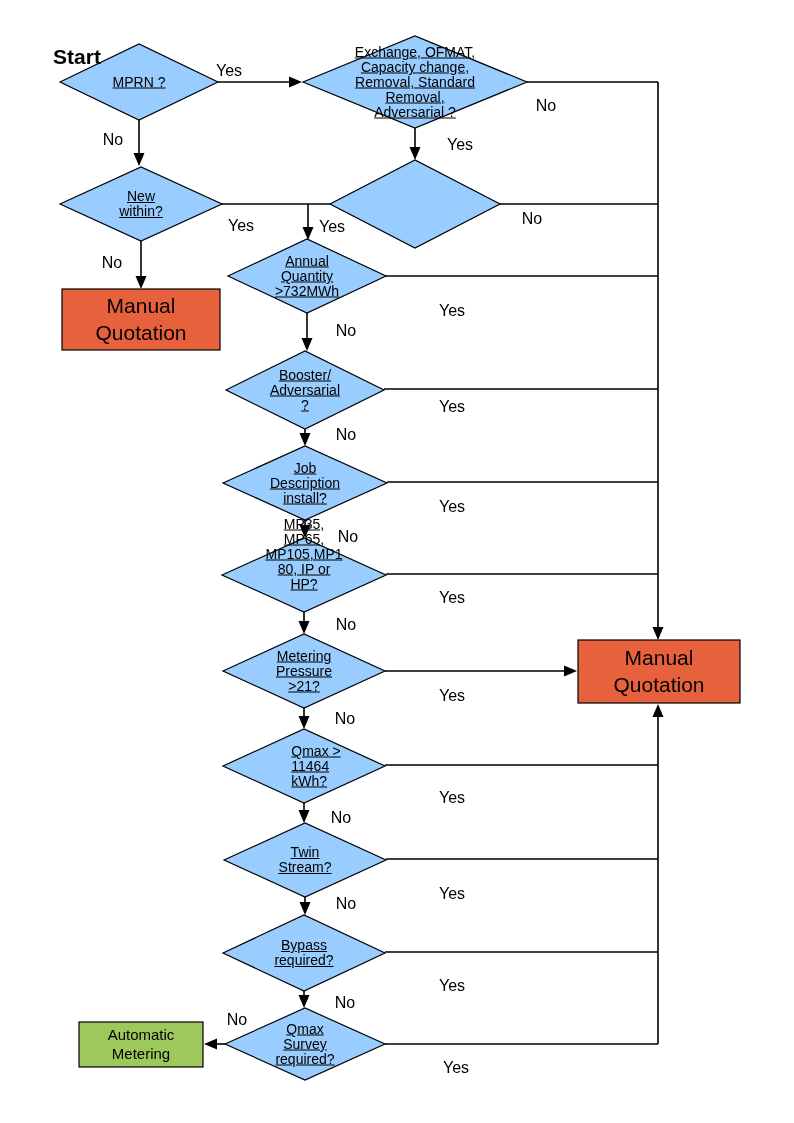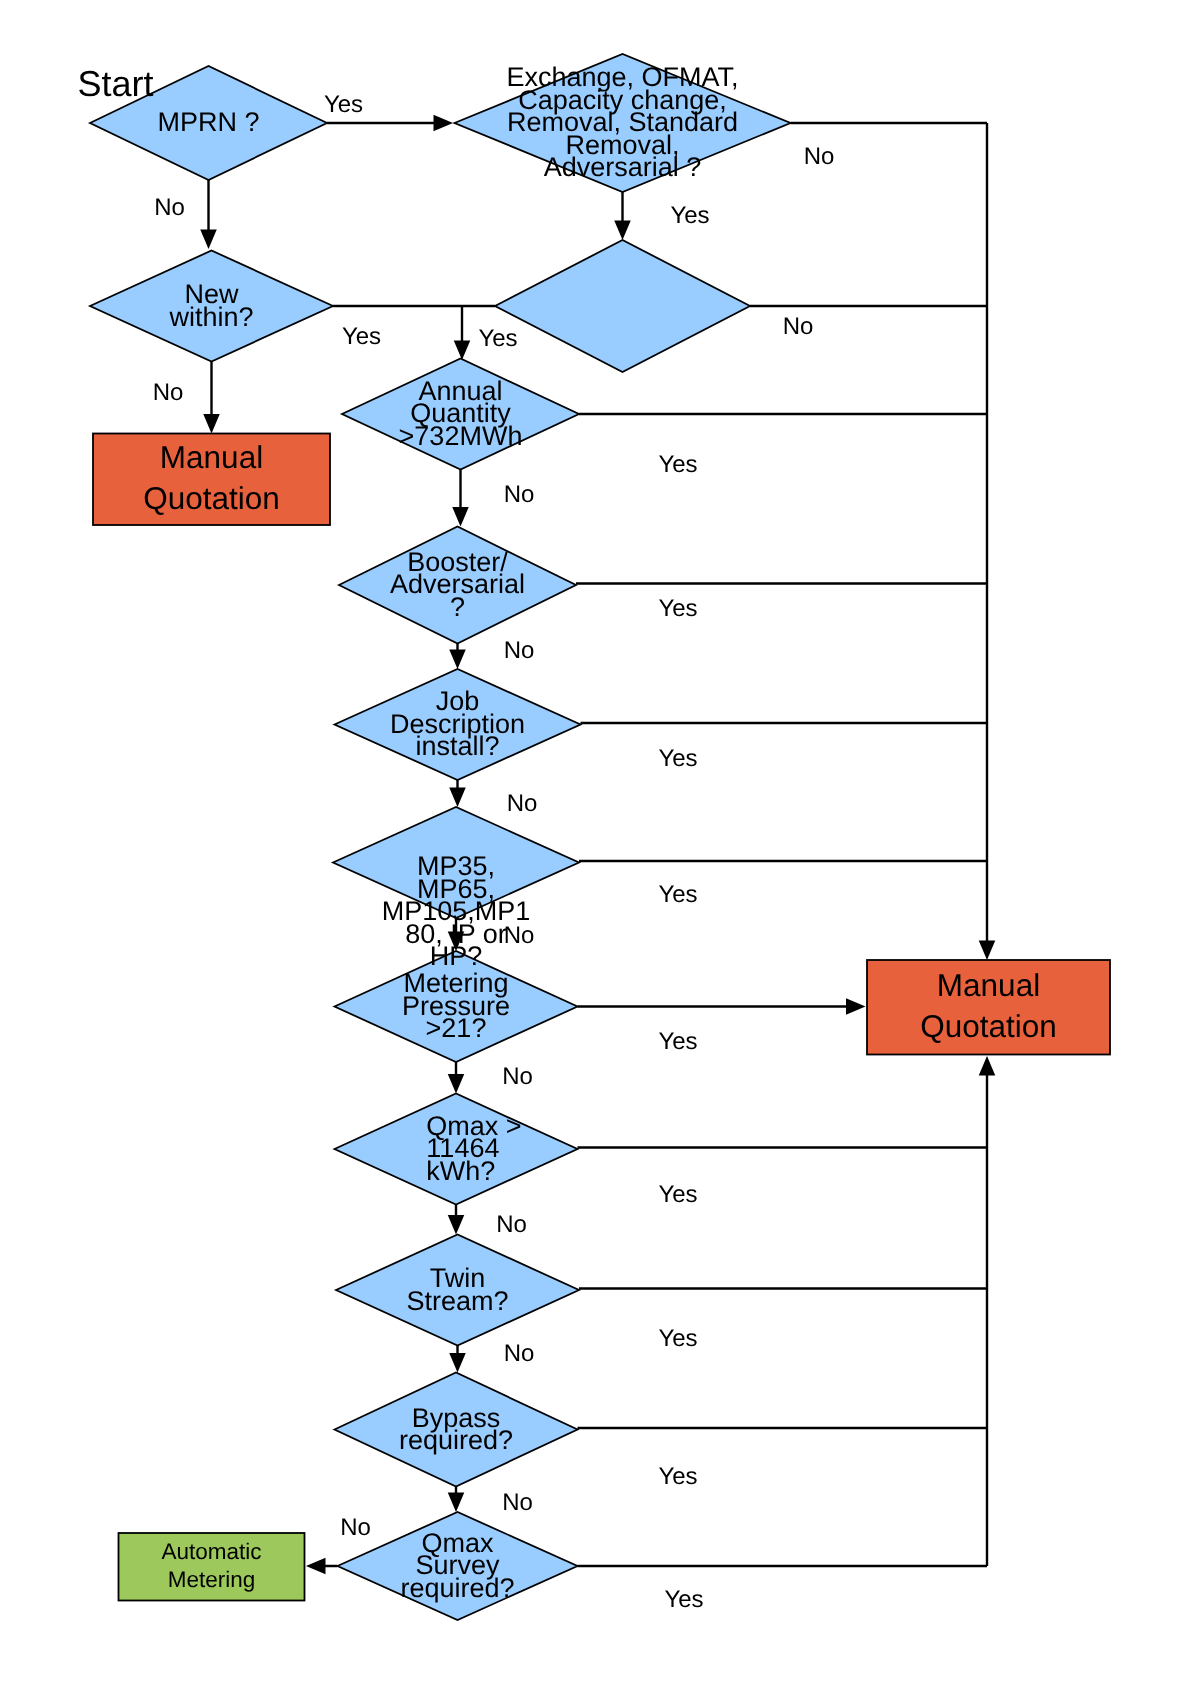--- a/index.html
+++ b/index.html
@@ -3,25 +3,25 @@
 <meta charset="utf-8">
 <style>
   html,body { margin:0; padding:0; background:#ffffff; }
   .page { position:relative; width:794px; height:1123px; background:#ffffff; overflow:hidden;
           font-family:"Liberation Sans", sans-serif; color:#000; }
   .layer { position:absolute; left:0; top:0; }
   .shape { stroke:#000000; stroke-width:1.2; }
   .edge  { stroke:#000000; stroke-width:1.6; fill:none; }
   .arrow { fill:#000000; stroke:none; }
   .t  { position:absolute; transform:translate(-50%,-50%); text-align:center; white-space:pre-line; }
-  .d  { font-size:18px; line-height:15px; }
+  .d  { font-size:14px; line-height:15px;text-decoration:underline; }
   .yn { font-size:16px; line-height:23px; }
   .big{ font-size:21px; line-height:27px; }
   .mid{ font-size:15px; line-height:19px; }
-  .start { font-weight:normal; font-size:24px; }
+  .start { font-weight:bold; font-size:21px; }
   .qleft { text-align:left; }
 </style>
 </head>
 <body>
 
 <div class="page">
 
   <svg class="layer" width="794" height="1123" viewBox="0 0 794 1123">
 
     <g>
@@ -109,21 +109,21 @@
 within?</div>
   <div class="t d" style="left:307px;top:276px">Annual
 Quantity
 &gt;732MWh</div>
   <div class="t d" style="left:305px;top:390px">Booster/
 Adversarial
 ?</div>
   <div class="t d" style="left:305px;top:483px">Job
 Description
 install?</div>
-  <div class="t d" style="left:304px;top:608px">MP35,
+  <div class="t d" style="left:304px;top:554px">MP35,
 MP65,
 MP105,MP1
 80, IP or
 HP?</div>
   <div class="t d" style="left:304px;top:671px">Metering
 Pressure
 &gt;21?</div>
   <div class="t d qleft" style="left:316px;top:766px">Qmax &gt;
 11464
 kWh?</div>

